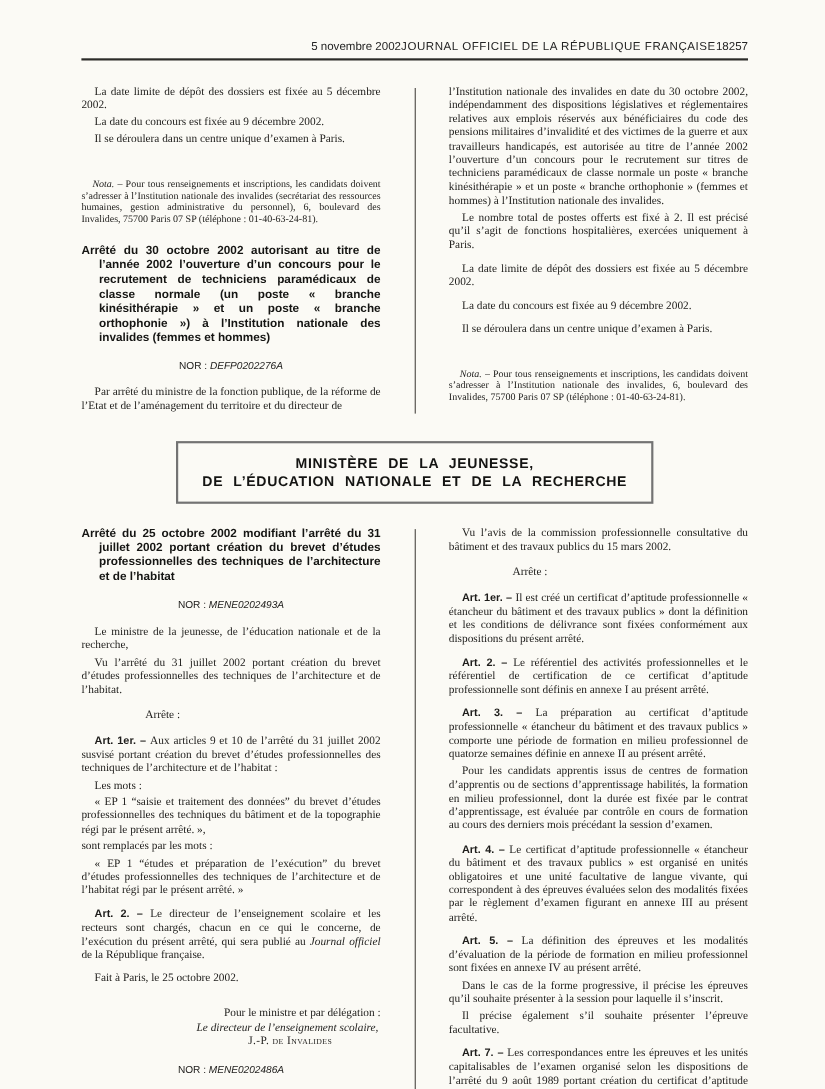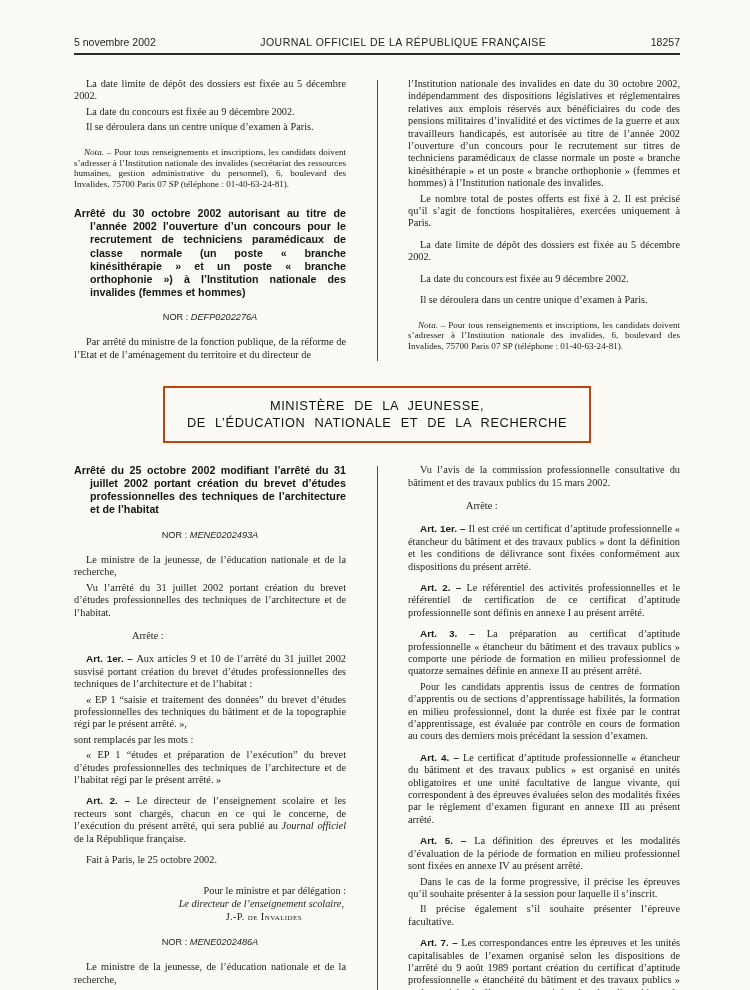--- a/index.html
+++ b/index.html
@@ -6,39 +6,39 @@
   body {
     width:750px; height:990px; overflow:hidden;
     background:#fbfaf5;
     font-family:"Liberation Serif", serif;
     color:#1d1c1a;
     -webkit-font-smoothing:antialiased;
   }
   .page { box-sizing:border-box; width:750px; height:990px; padding:36px 70px 18px 74px; }
 
   
-  .hdr { display:flex; justify-content:space-between; align-items:baseline;
+  .hdr { display:flex; justify-content:flex-end; align-items:baseline;
          font-family:"Liberation Sans", sans-serif; font-size:10.5px; color:#242424; }
   .hdr-title { letter-spacing:0.5px; }
   .hdr-rule { border-top:2px solid #2c2b28; margin-top:5px; }
 
   
   .cols { display:flex; align-items:stretch;gap:20px; }
   .cols-top { margin-top:23px; }
   .cols-bottom { margin-top:0; }
   .col { width:292px; }
   .gutter { flex:0 0 1px; background:#4a4842; margin:2px 10px 0 11px; }
 
   
   p { margin:0; font-size:10.3px; line-height:12.4px; text-align:justify; text-indent:12px; }
   .noindent { text-indent:0; }
   .sp { margin-top:3px; }
   .gap { margin-top:9px; }
 
-  .nota { margin-top:13px; font-size:9.1px; line-height:10.9px; text-align:justify; text-indent:10px; color:#22211f; }
+  .nota { margin-top:28px; font-size:9.1px; line-height:10.9px; text-align:justify; text-indent:10px; color:#22211f; }
   .nota .nota-label { font-style:italic; }
 
   .head-bold { font-family:"Liberation Sans", sans-serif; font-weight:700;
                font-size:10.7px; line-height:13.1px; text-align:justify;
                padding-left:16px; text-indent:-16px; margin:0; color:#151513; }
   .mt-head { margin-top:17px; }
   .mt-lg { margin-top:24px; }
 
   .nor { font-family:"Liberation Sans", sans-serif; font-size:9.2px; text-align:center;
          margin:12px 0 13px; text-indent:0; color:#22211f; }
@@ -49,22 +49,22 @@
   .art-label { font-family:"Liberation Sans", sans-serif; font-weight:700; font-size:9.9px; }
   .it { font-style:italic; }
 
   .sig { margin-top:19px; }
   .sig p { text-align:right; text-indent:0; line-height:12.8px; }
   .sig .sig2 { font-style:italic; padding-right:2px; }
   .sig .sig3 { font-variant:small-caps; letter-spacing:0.4px; padding-right:44px; }
 
   
   .box-wrap { text-align:center; margin:25px 0 21px; }
-  .box { display:inline-block; border:2px solid #c2410c; padding:9px 22px 10px;
-         font-family:"Liberation Sans", sans-serif; font-weight:400;
+  .box { display:inline-block; border:2px solid #737373; padding:9px 22px 10px;
+         font-family:"Liberation Sans", sans-serif; font-weight:700;
          font-size:12.8px; line-height:17px; letter-spacing:0.6px; word-spacing:5px;
          color:#141412; background:transparent; }
 </style>
 </head>
 <body>
 
 <div class="page">
 
   <div class="hdr">
     <span>5 novembre 2002</span>
@@ -102,20 +102,21 @@
   </div>
 
   <div class="cols cols-bottom">
     <div class="col">
       <p class="head-bold">Arrêté du 25 octobre 2002 modifiant l’arrêté du 31 juillet 2002 portant création du brevet d’études professionnelles des techniques de l’architecture et de l’habitat</p>
       <p class="nor"><span>NOR : </span><span class="nor-code">MENE0202493A</span></p>
       <p>Le ministre de la jeunesse, de l’éducation nationale et de la recherche,</p>
       <p class="sp">Vu l’arrêté du 31 juillet 2002 portant création du brevet d’études professionnelles des techniques de l’architecture et de l’habitat.</p>
       <p class="arrete-line">Arrête :</p>
       <p class="gap"><span class="art-label">Art. 1er. – </span><span>Aux articles 9 et 10 de l’arrêté du 31 juillet 2002 susvisé portant création du brevet d’études professionnelles des techniques de l’architecture et de l’habitat :</span></p>
+      <p class="sp">Les mots :</p>
       <p class="sp">« EP 1 “saisie et traitement des données” du brevet d’études professionnelles des techniques du bâtiment et de la topographie régi par le présent arrêté. »,</p>
       <p class="sp noindent">sont remplacés par les mots :</p>
       <p class="sp">« EP 1 “études et préparation de l’exécution” du brevet d’études professionnelles des techniques de l’architecture et de l’habitat régi par le présent arrêté. »</p>
       <p class="gap"><span class="art-label">Art. 2. – </span><span>Le directeur de l’enseignement scolaire et les recteurs sont chargés, chacun en ce qui le concerne, de l’exécution du présent arrêté, qui sera publié au </span><span class="it">Journal officiel</span><span> de la République française.</span></p>
       <p class="gap">Fait à Paris, le 25 octobre 2002.</p>
       <div class="sig">
         <p class="sig1">Pour le ministre et par délégation :</p>
         <p class="sig2">Le directeur de l’enseignement scolaire,</p>
         <p class="sig3">J.-P. de Invalides</p>
       </div>

